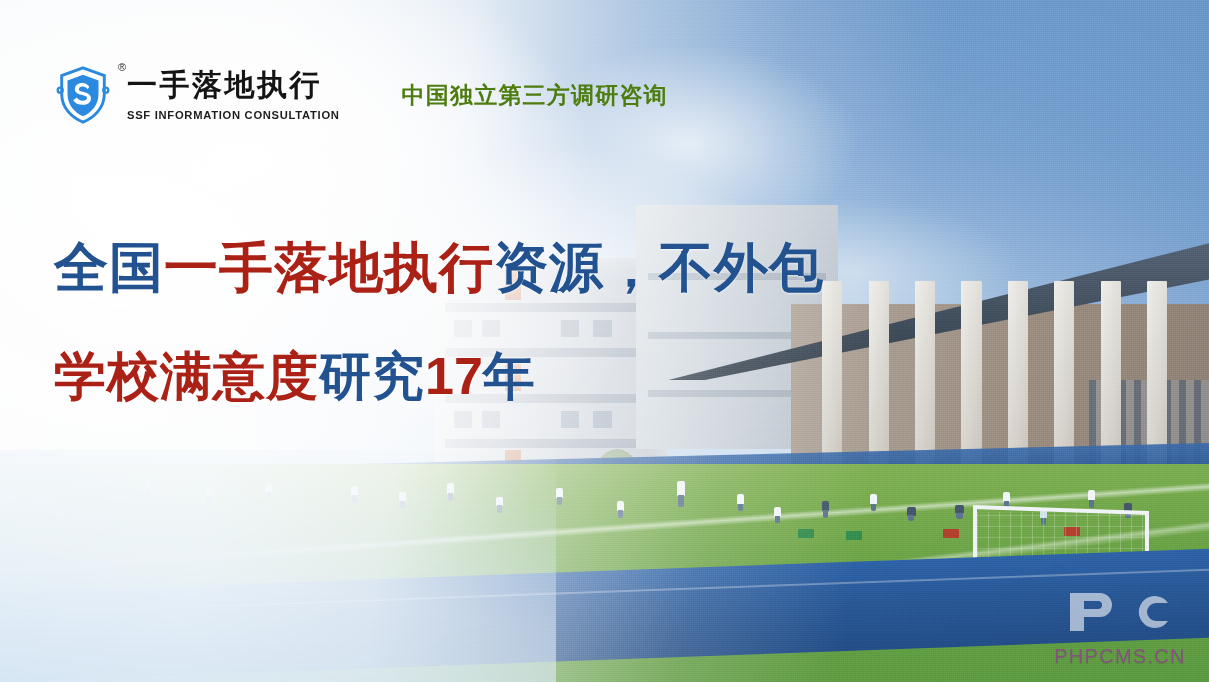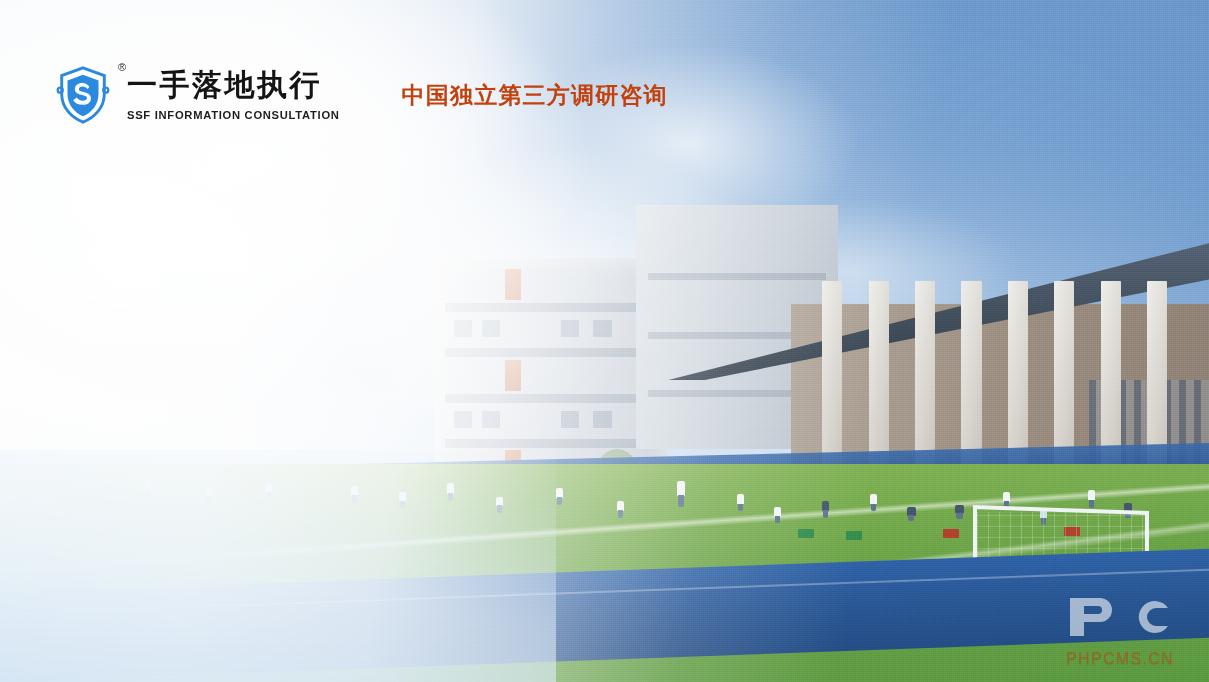--- a/index.html
+++ b/index.html
@@ -243,21 +243,21 @@
     font-family:"Liberation Sans","DejaVu Sans",sans-serif;
   }
   .logo-en{
     margin-top:8px;
     font-size:11.2px; font-weight:700; letter-spacing:.72px;
     color:#1d1d1d; white-space:nowrap;
   }
   .tagline{
     margin-left:62px;
     font-size:23px; font-weight:700; letter-spacing:1.2px;
-    color:#c2410c; white-space:nowrap;
+    color:#4d7c0f; white-space:nowrap;
   }
 
   
   .headlines{ position:absolute; left:54px; top:240px; }
   .hl{
     white-space:nowrap;
     font-weight:700;
     line-height:1;
     letter-spacing:1px;
     text-shadow:0 1px 2px rgba(255,255,255,.65);
@@ -273,21 +273,21 @@
   
   .watermark{
     position:absolute; right:26px; bottom:14px;
     width:126px; opacity:.58;
     pointer-events:none;
     display:flex; flex-direction:column; align-items:center;
   }
   .wm-mark{ width:112px; height:46px; }
   .wm-text{
     margin-top:10px;
-    font-size:16px; letter-spacing:1.3px; color:#c2410c;
+    font-size:20px; letter-spacing:1.3px; color:#a21caf;
     font-family:"Liberation Sans","DejaVu Sans",sans-serif;
     text-shadow:0 1px 1px rgba(0,0,0,.18);
   }
 </style>
 </head>
 <body>
 
 <div class="banner">
 
   <div class="bg">
@@ -475,21 +475,27 @@
         </div>
         <div class="logo-text">
           <div class="logo-cn">一手落地执行</div>
           <div class="logo-en">SSF INFORMATION CONSULTATION</div>
         </div>
       </div>
       <div class="tagline">中国独立第三方调研咨询</div>
     </div>
 
     <div class="headlines">
-
+      <div class="hl hl1">
+        <span class="c-blue">全国</span><span class="c-red">一手落地执行</span><span class="c-blue">资源，不外包</span>
+      </div>
+
+      <div class="hl hl2">
+        <span class="c-red">学校满意度</span><span class="c-blue">研究</span><span class="c-red num">17</span><span class="c-blue">年</span>
+      </div>
 
     </div>
 
     <div class="watermark">
       <svg class="wm-mark" viewBox="0 0 112 46" aria-hidden="true">
         <path d="M6 4 h30 a12 12 0 0 1 0 24 h-16 v14 h-14 Z
                  M20 12 v8 h14 a4 4 0 0 0 0-8 Z" fill="#ffffff" fill-rule="evenodd"></path>
         <path d="M104 14 a16 16 0 1 0 0 18 h-12 a6 6 0 1 1 0-18 Z" fill="#ffffff"></path>
       </svg>
       <div class="wm-text">PHPCMS.CN</div>

